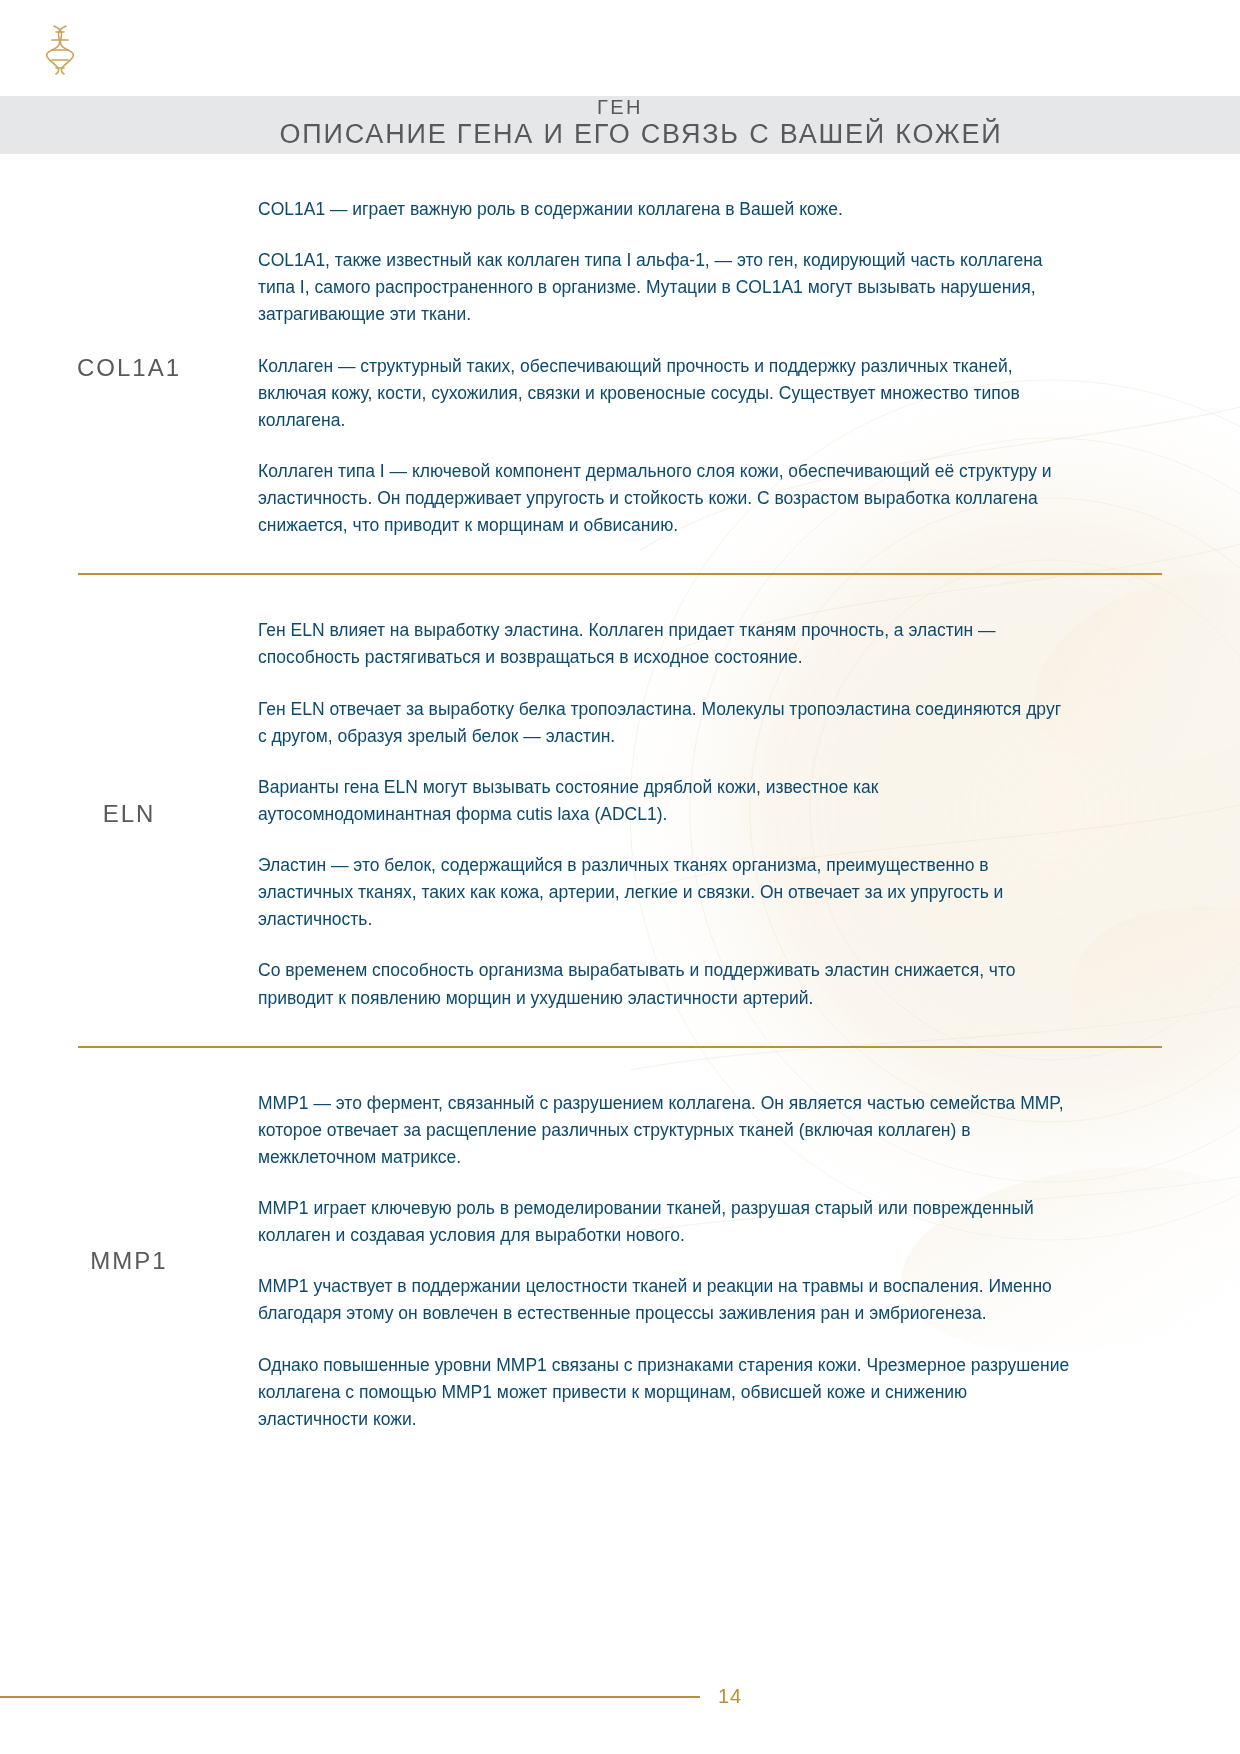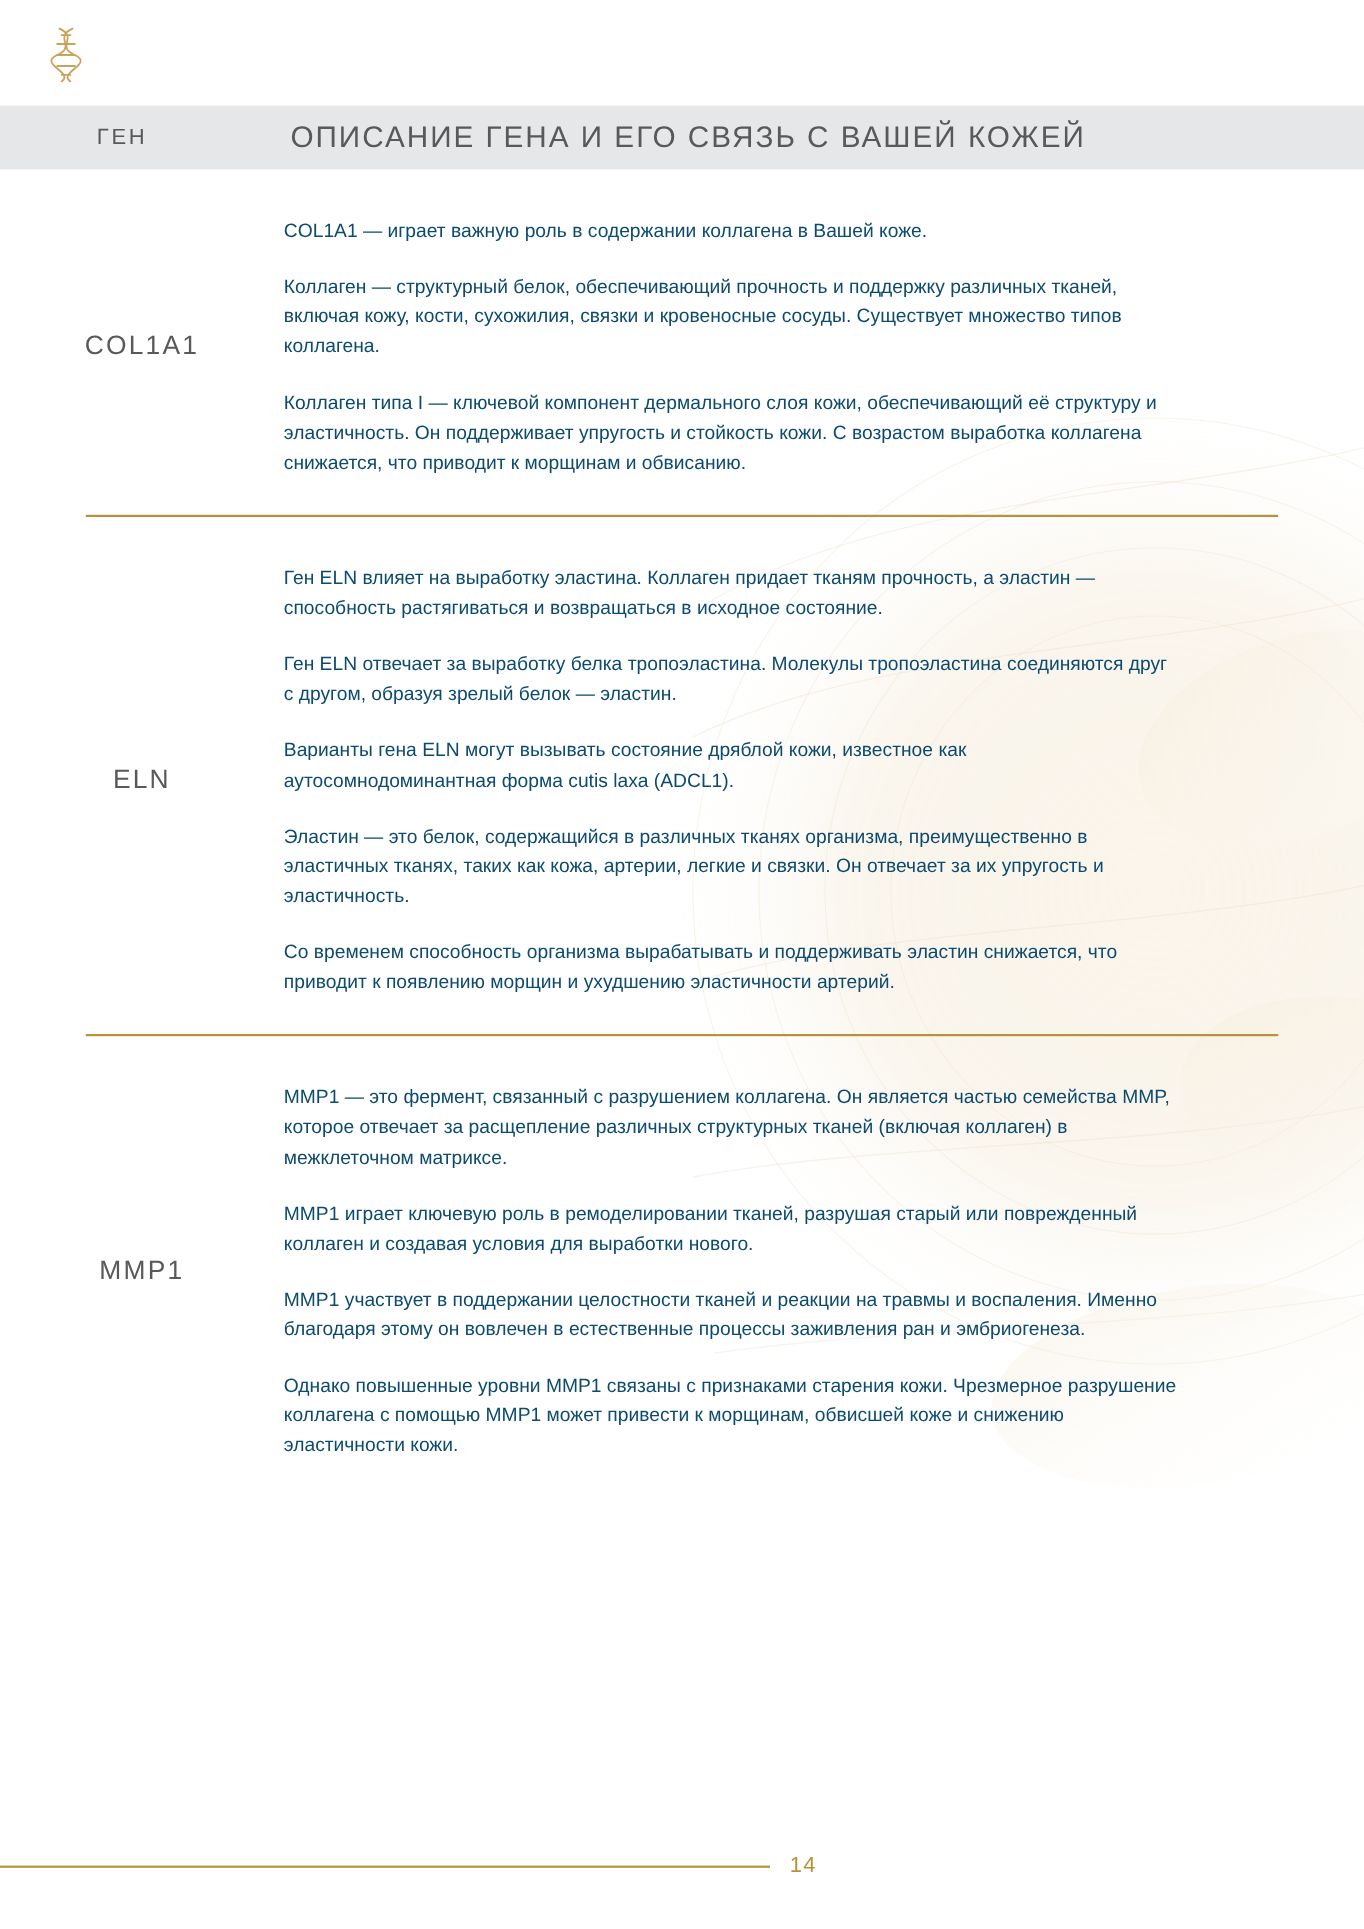--- a/index.html
+++ b/index.html
@@ -43,20 +43,21 @@
     height: 56px;
   }
 
   .table-head {
     position: relative;
     z-index: 3;
     height: 58px;
     background: #e6e7e8;
     display: flex;
     align-items: center;
+    flex-direction: column;
   }
   .th-gene {
     width: 222px;
     text-align: center;
     font-size: 20px;
     letter-spacing: 2.5px;
     color: #58595b;
     font-weight: 400;
   }
   .th-desc {
@@ -184,21 +185,22 @@
   <div class="th-gene">ГЕН</div>
   <div class="th-desc">ОПИСАНИЕ ГЕНА И ЕГО СВЯЗЬ С ВАШЕЙ КОЖЕЙ</div>
 </div>
 
 <main class="content">
 
   <section class="gene-row">
     <div class="gene-name">COL1A1</div>
     <div class="gene-desc">
       <p>COL1A1 — играет важную роль в содержании коллагена в Вашей коже.</p>
-      <p>Коллаген — структурный белок, обеспечивающий прочность и поддержку различных тканей, включая кожу, кости, сухожилия, связки и кровеносные сосуды. Существует множество типов коллагена.</p>
+      <p>COL1A1, также известный как коллаген типа I альфа-1, — это ген, кодирующий часть коллагена типа I, самого распространенного в организме. Мутации в COL1A1 могут вызывать нарушения, затрагивающие эти ткани.</p>
+      <p>Коллаген — структурный таких, обеспечивающий прочность и поддержку различных тканей, включая кожу, кости, сухожилия, связки и кровеносные сосуды. Существует множество типов коллагена.</p>
       <p>Коллаген типа I — ключевой компонент дермального слоя кожи, обеспечивающий её структуру и эластичность. Он поддерживает упругость и стойкость кожи. С возрастом выработка коллагена снижается, что приводит к морщинам и обвисанию.</p>
     </div>
   </section>
 
   <div class="divider"></div>
 
   <section class="gene-row">
     <div class="gene-name">ELN</div>
     <div class="gene-desc">
       <p>Ген ELN влияет на выработку эластина. Коллаген придает тканям прочность, а эластин — способность растягиваться и возвращаться в исходное состояние.</p>

